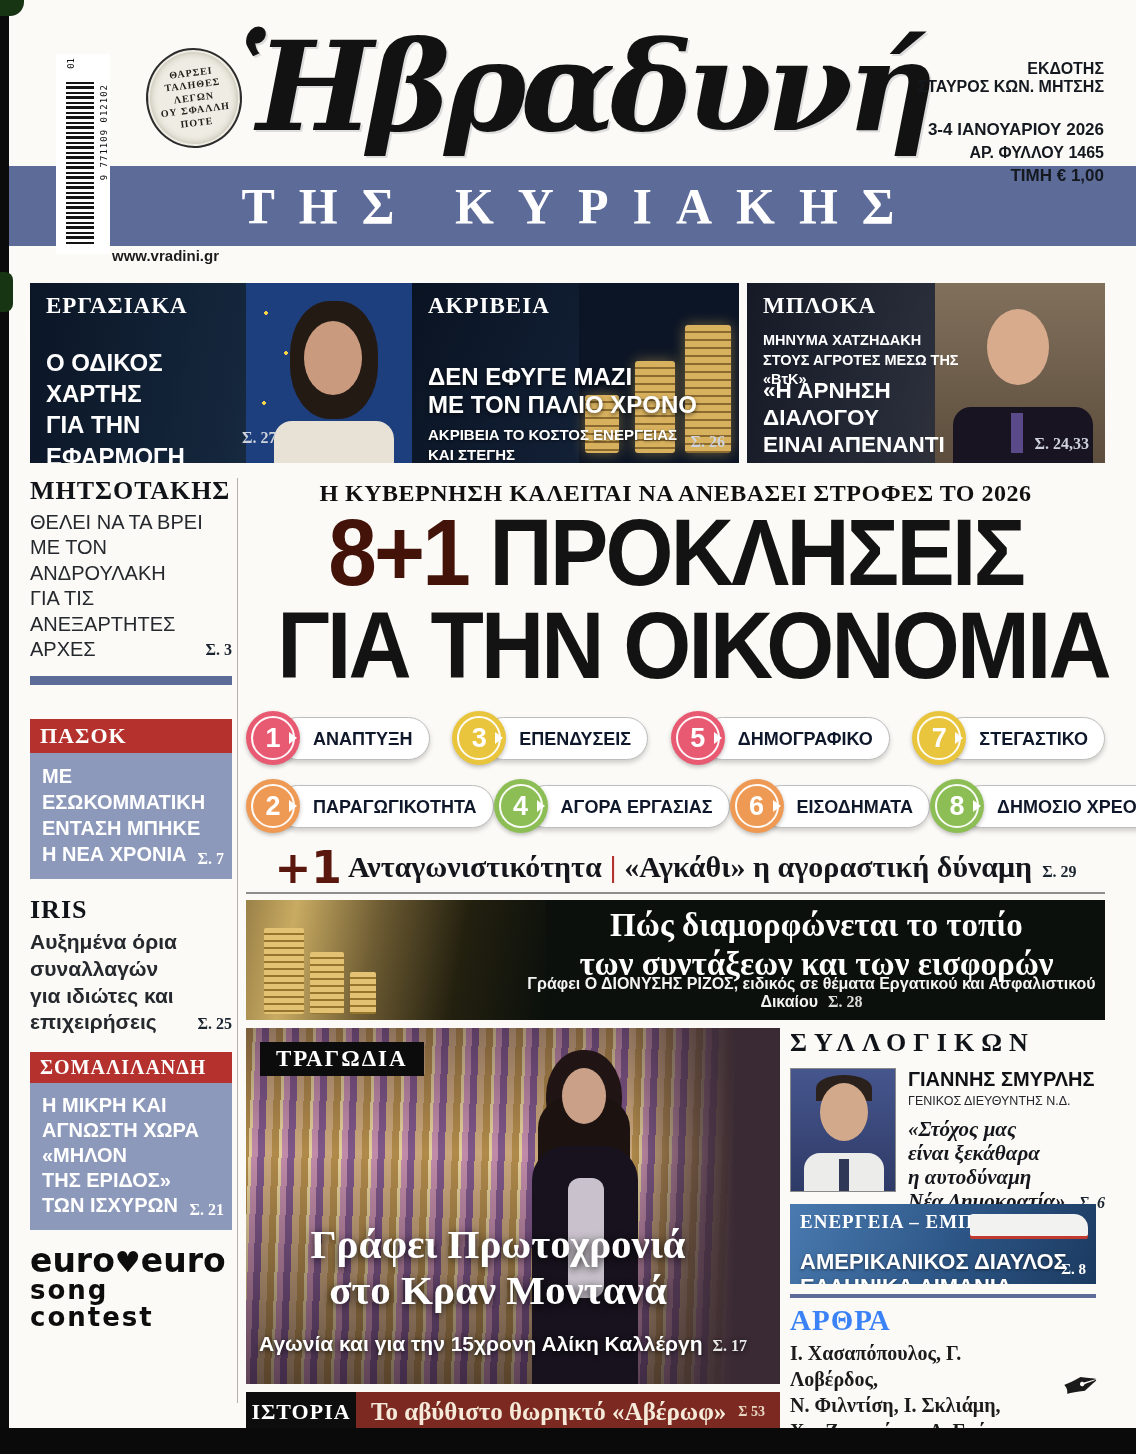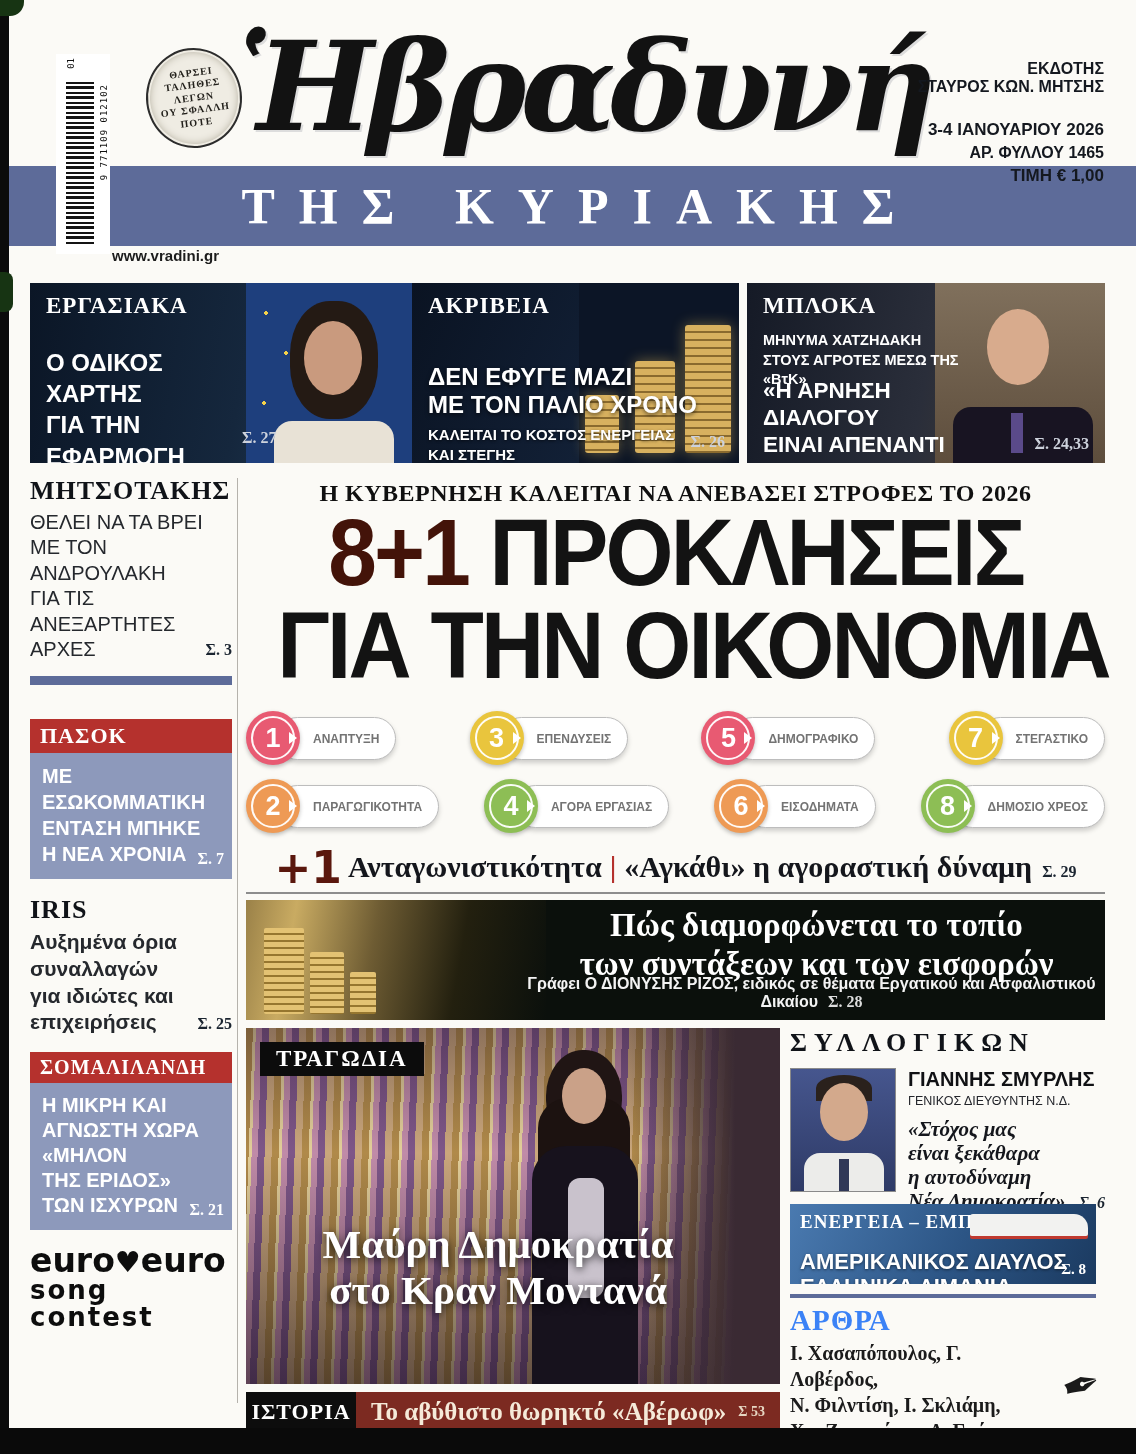--- a/index.html
+++ b/index.html
@@ -100,21 +100,21 @@
   .pills { position:absolute; left:0; top:230px; width:100%; }
   .pill-row { display:flex; justify-content:space-between; margin-bottom:12px; }
   .pill { position:relative; display:flex; align-items:center; height:56px; }
   .pill-circle { position:relative; width:54px; height:54px; border-radius:50%; z-index:2; flex:none;
                  display:flex; align-items:center; justify-content:center;
                  color:#fff; font-weight:bold; font-size:27px; box-shadow:0 2px 4px rgba(0,0,0,.25); }
   .pill-circle::after { content:""; position:absolute; inset:5px; border:2.5px solid rgba(255,255,255,.95); border-radius:50%; }
   .pill-circle::before { content:""; position:absolute; right:3px; top:50%; margin-top:-6px;
                  border-left:8px solid #fff; border-top:6px solid transparent; border-bottom:6px solid transparent; z-index:3; }
   .pill-label { margin-left:-24px; padding:0 16px 0 36px; height:43px; line-height:42px; background:#fff;
-                border:1px solid #bdbdbd; border-radius:22px; font-weight:bold; font-size:12px; color:#737373;
+                border:1px solid #bdbdbd; border-radius:22px; font-weight:bold; font-size:18px; color:#0f172a;
                 box-shadow:0 3px 5px rgba(0,0,0,.18); white-space:nowrap; }
   .plus-one { position:absolute; left:0; top:362px; width:100%; text-align:center; }
   .po-num { font-family:"DejaVu Sans", sans-serif; font-weight:bold; font-size:44px; color:#5a170d; vertical-align:-6px; margin-right:6px; }
   .po-text { font-family:"Liberation Serif", serif; font-weight:bold; font-size:30px; color:#14161c; }
   .po-sep { font-family:"Liberation Serif", serif; font-weight:bold; font-size:30px; color:#b5312d; margin:0 8px; }
   .po-page { font-family:"Liberation Serif", serif; font-weight:bold; font-size:16px; color:#1a2430; margin-left:10px; }
   .main-div { position:absolute; left:0; top:412px; width:100%; height:2px; background:#8d8d8d; }
 
   
   .pension { position:absolute; left:0; top:420px; width:100%; height:120px; background:#0b100c; overflow:hidden; }
@@ -236,21 +236,21 @@
 
   <div class="tbox tb2">
     <div class="photo ph-coins">
       <div class="coin-stack" style="left:6px;width:34px;height:58px;"></div>
       <div class="coin-stack" style="left:56px;width:40px;height:92px;"></div>
       <div class="coin-stack" style="left:106px;width:46px;height:128px;"></div>
     </div>
     <div class="tbox-kicker serif">ΑΚΡΙΒΕΙΑ</div>
     <div class="tb2-headline pre">ΔΕΝ ΕΦΥΓΕ ΜΑΖΙ
 ΜΕ ΤΟΝ ΠΑΛΙΟ ΧΡΟΝΟ</div>
-    <div class="tb2-sub pre">ΚΑΛΕΙΤΑΙ ΤΟ ΚΟΣΤΟΣ ΕΝΕΡΓΕΙΑΣ
+    <div class="tb2-sub pre">ΑΚΡΙΒΕΙΑ ΤΟ ΚΟΣΤΟΣ ΕΝΕΡΓΕΙΑΣ
 ΚΑΙ ΣΤΕΓΗΣ</div>
     <div class="tbox-page" style="right:14px;bottom:12px;">Σ. 26</div>
   </div>
 
   <div class="tbox tb3">
     <div class="photo ph-man">
       <div class="face" style="left:52px;top:26px;width:62px;height:76px;background:#d8ab8d;"></div>
       <div class="torso" style="left:18px;width:140px;height:56px;background:#181422;"></div>
       <div style="position:absolute;left:76px;bottom:10px;width:12px;height:40px;background:#5a4a8a;"></div>
     </div>
@@ -393,22 +393,23 @@
     <div class="lower">
 
       <div class="tragedy">
         <div class="tg-shade"></div>
         <div class="tg-head-hair"></div>
         <div class="tg-hairfall"></div>
         <div class="tg-face"></div>
         <div class="tg-body"></div>
         <div class="tg-shirt"></div>
         <div class="tg-label">ΤΡΑΓΩΔΙΑ</div>
-        <div class="tg-headline pre">Μαύρη Δημοκρατία
+        <div class="tg-headline pre">Γράφει Πρωτοχρονιά
 στο Κραν Μοντανά</div>
+        <div class="tg-sub"><span>Αγωνία και για την 15χρονη Αλίκη Καλλέργη</span><span class="pageref">Σ. 17</span></div>
       </div>
 
       <div class="istoria">
         <div class="is-label">ΙΣΤΟΡΙΑ</div>
         <div class="is-bar">
             <span>Το αβύθιστο θωρηκτό «Αβέρωφ»</span>
             <span class="pageref">Σ 53</span>
           </div>
       </div>
 

